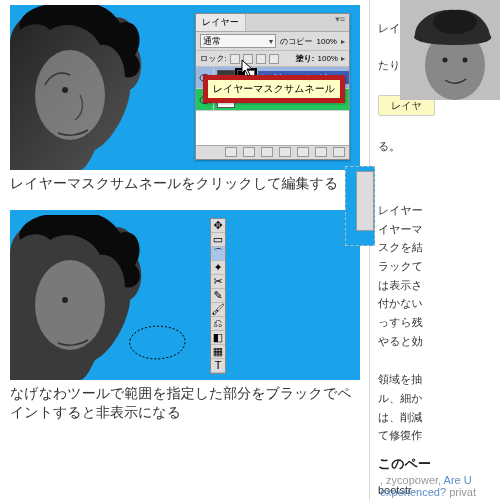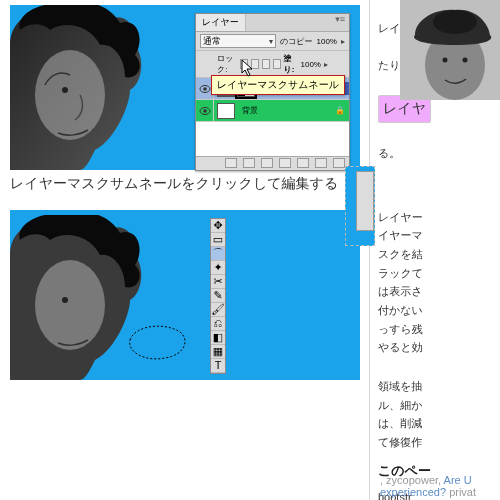--- a/index.html
+++ b/index.html
@@ -11,44 +11,44 @@
   .fig1 { height: 165px; }
   .fig2 { height: 170px; }
   .man { position: absolute; left: 0; top: 0; width: 140px; height: 165px; }
   .man svg { display: block; }
   .layers-panel { position: absolute; right: 10px; top: 8px; width: 155px; background: #dcdcdc; border: 1px solid #8a8a8a; box-shadow: 0 1px 2px rgba(0,0,0,0.3); font-size: 9px; }
   .lp-tabs { display: flex; background: #d4d4d4; border-bottom: 1px solid #aaa; }
   .lp-tab { padding: 2px 6px; background: #e8e8e8; border-right: 1px solid #bbb; font-size: 9px; }
   .lp-close { margin-left: auto; padding: 0 4px; color: #666; }
   .lp-row1 { display: flex; align-items: center; padding: 2px 4px; gap: 4px; background: #dcdcdc; border-bottom: 1px solid #c0c0c0; }
   .lp-select { flex: 1; background: #f6f6f6; border: 1px solid #999; height: 14px; font-size: 9px; padding: 0 2px; display: flex; align-items: center; justify-content: space-between; }
-  .lp-row2 { display: flex; align-items: center; padding: 2px 21px; gap: 3px; border-bottom: 1px solid #c0c0c0; font-size: 8px; }
+  .lp-row2 { display: flex; align-items: center; padding: 2px 4px; gap: 3px; border-bottom: 1px solid #c0c0c0; font-size: 8px; }
   .lp-lock-ico { width: 10px; height: 10px; background: #e8e8e8; border: 1px solid #999; }
   .lp-layerlist { background: #22c55e; }
   .lp-layer { display: flex; align-items: center; height: 22px; border-bottom: 1px solid #ccc; font-size: 9px; }
   .lp-layer.sel { background: #9cb8e0; }
   .lp-eye { width: 18px; display: flex; align-items: center; justify-content: center; border-right: 1px solid #ccc; height: 100%; }
   .lp-eye svg { width: 12px; height: 8px; }
   .lp-thumbs { display: flex; gap: 2px; padding: 0 3px; }
   .lp-thumb { width: 18px; height: 16px; border: 1px solid #555; background: #fff; display:flex; align-items:center; justify-content:center; }
   .lp-thumb.sel { outline: 2px solid #000; }
   .lp-mask { background: linear-gradient(to right, #000 45%, #fff 45%); }
   .lp-bg { background: #fff; }
   .lp-label { padding-left: 4px; flex: 1; color: #000; font-size: 8px; }
-  .tooltip { position: absolute; background: #ffffc8; border: 1px solid #b91c1c; padding: 2px 5px; font-size: 10px; color: #000; box-shadow: 1px 1px 2px rgba(0,0,0,0.25); }
+  .tooltip { position: absolute; background: #ffffc8; border: 5px solid #b91c1c; padding: 2px 5px; font-size: 10px; color: #000; box-shadow: 1px 1px 2px rgba(0,0,0,0.25); }
   .lp-foot { background: #dcdcdc; border-top: 1px solid #aaa; height: 14px; display: flex; gap: 6px; justify-content: flex-end; padding: 1px 4px; }
   .lp-ficon { width: 12px; height: 10px; background: #e6e6e6; border: 1px solid #999; }
   .caption { font-size: 14px; color: #333; padding: 4px 0 10px; line-height: 1.4; }
   .toolbar { position: absolute; left: 200px; top: 8px; width: 16px; background: #dcdcdc; border: 1px solid #8a8a8a; display: flex; flex-direction: column; }
   .toolbar .tool { width: 14px; height: 14px; border-bottom: 1px solid #bbb; display: flex; align-items: center; justify-content: center; }
   .toolbar .tool.sel { background: #a8c4e8; }
   .right-top-photo { width: 100px; height: 100px; background: #666; margin: 0 0 10px 0; position: relative; overflow: hidden; }
   .right-mid-photo { width: 30px; height: 80px; background: #1aa3ea; border: 1px dashed #bbb; margin: 6px 0; position: relative; overflow: hidden; }
   .sec-head { font-size: 13px; font-weight: bold; color: #222; margin: 8px 0 6px; }
-  .btn-pill { display: inline-block; background: #f0abfc; border: 1px solid #ccc; border-radius: 2px; padding: 1px 4px; font-size: 14px; margin: 2px 0; color: #333; }
+  .btn-pill { display: inline-block; background: #fef9c3; border: 1px solid #ccc; border-radius: 2px; padding: 1px 12px; font-size: 10px; margin: 2px 0; color: #333; }
   .tri { font-size: 8px; color: #444; }
   .footer-link { position: absolute; bottom: 2px; left: 380px; font-size: 11px; color: #999; }
   .footer-link a { color: #5b8cc6; text-decoration: none; }
 </style>
 </head>
 <body>
 
 <div class="main-column">
 
   <div class="figure">
@@ -168,20 +168,21 @@
         <div class="tool">✦</div>
         <div class="tool">✂</div>
         <div class="tool">✎</div>
         <div class="tool">🖌</div>
         <div class="tool">⎌</div>
         <div class="tool">◧</div>
         <div class="tool">▦</div>
         <div class="tool">T</div>
       </div>
     </div>
+    <div class="caption">なげなわツールで範囲を指定した部分をブラックでペイントすると非表示になる</div>
   </div>
 
 </div>
 
 <div class="right-column">
   <div style="position:absolute; left:-20px; top:320px; width:110px; font-size:11px; color:#555; line-height:1.7; z-index:-1; text-align:right; white-space:pre-line;text-decoration:underline;">を 範囲選択
 ジの背景を範
 だが、イメー
 ーマスク(後述</div>
 

